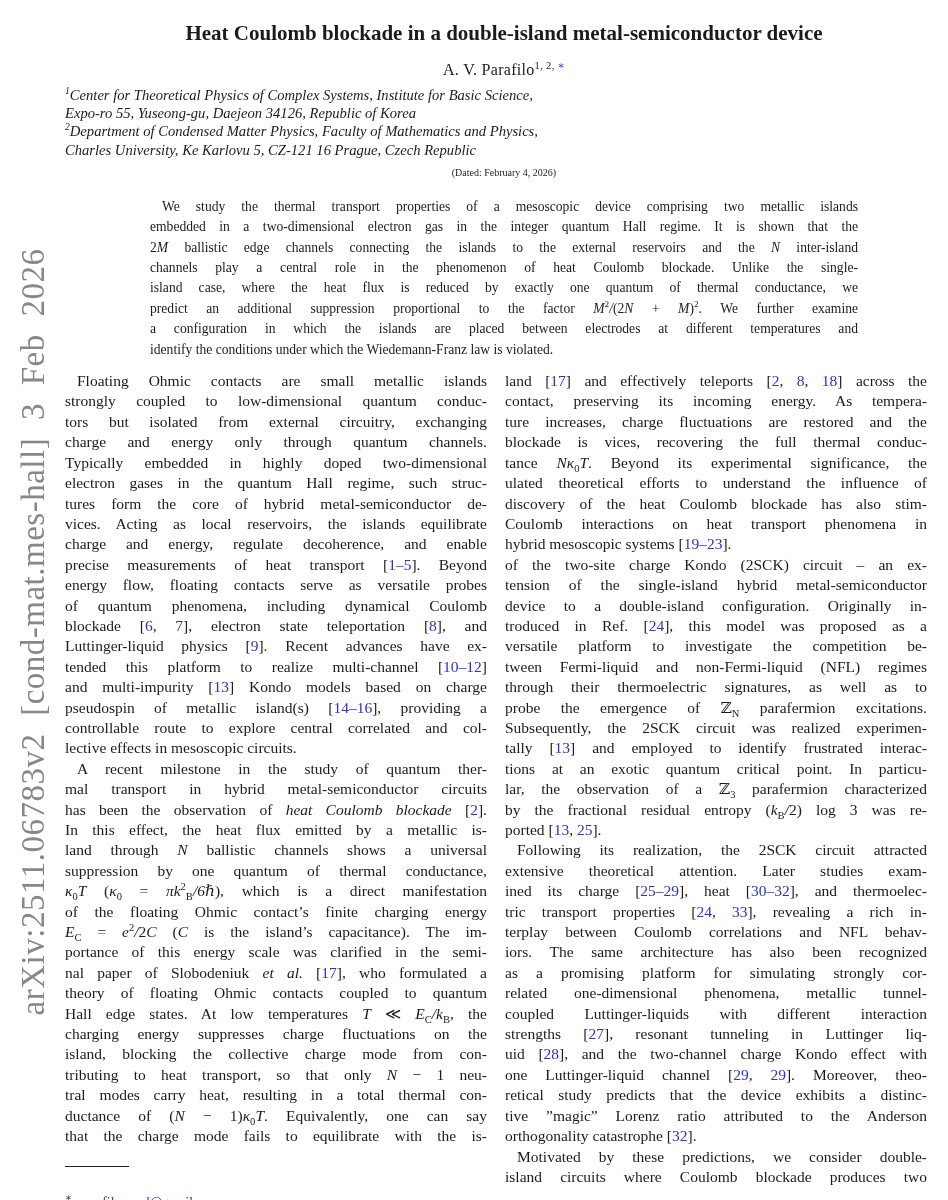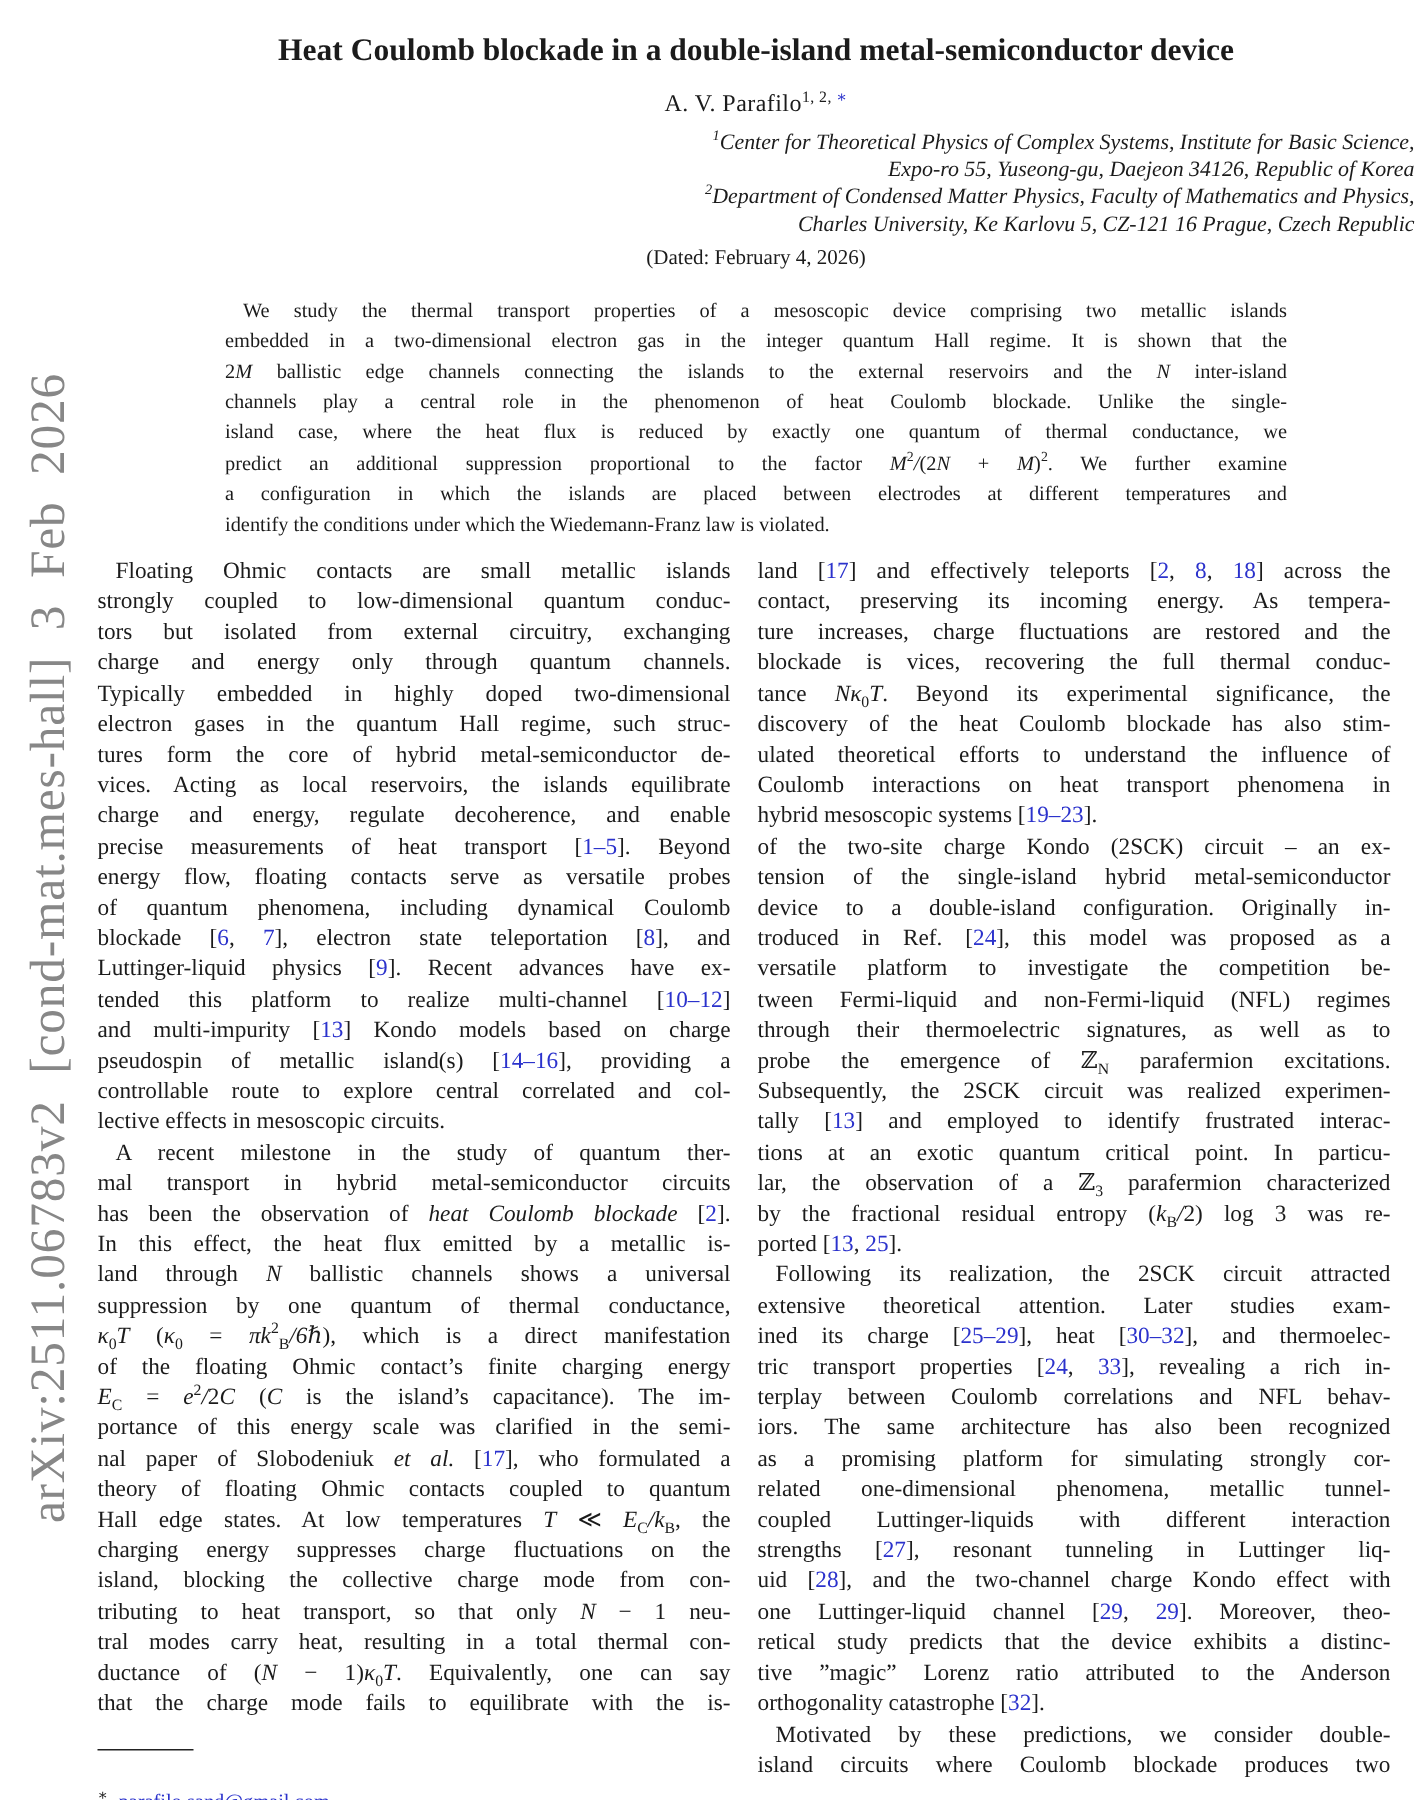--- a/index.html
+++ b/index.html
@@ -12,22 +12,22 @@
     transform:translate(-50%,-50%) rotate(-90deg);
     white-space:nowrap;font-size:33px;color:var(--stamp,#878787);
     letter-spacing:0.5px;word-spacing:9px;
   }
   .page{position:absolute;left:65px;top:0;width:878px;}
   .title{text-align:center;font-weight:bold;font-size:21px;margin-top:20px;line-height:26px;}
   .author{text-align:center;font-size:16px;margin-top:15px;letter-spacing:0.3px;}
   .sup{font-size:0.66em;vertical-align:super;line-height:0;}
   .star{color:var(--link,#2b32cc);}
   .affils{margin-top:7px;}
-  .affil{text-align:right;font-style:italic;font-size:14.6px;line-height:18.2px;}
-  .dated{text-align:center;font-size:14px;margin-top:5px;line-height:18px;}
+  .affil{text-align:left;font-style:italic;font-size:14.6px;line-height:18.2px;}
+  .dated{text-align:center;font-size:10px;margin-top:5px;line-height:18px;}
   .abstract{margin:15px 0 0 85px;width:708px;font-size:13.6px;line-height:19.2px;}
   .cols{display:flex;gap:18px;margin-top:11px;font-size:15.5px;}
   .col{width:422px;}
   .ln{text-align:justify;text-align-last:justify;line-height:20.4px;}
   .ln.end{text-align-last:auto;}
   .ln.ind{text-indent:12px;}
   .t-c{color:var(--link,#2b32cc);cursor:pointer;}
   .t-i{font-style:italic;}
   .t-m{font-style:italic;}
   .t-u{font-size:0.68em;vertical-align:super;line-height:0;}
@@ -116,22 +116,22 @@
         <div class="footrule"></div>
         <div class="footnote"><span class="fn-marker">∗</span><a class="email">parafilo.sand@gmail.com</a></div>
       </div>
     <div class="col" id="col-right">
         <div>
           <div class="ln">land [<span class="t-c">17</span>] and effectively teleports [<span class="t-c">2</span>, <span class="t-c">8</span>, <span class="t-c">18</span>] across the</div>
           <div class="ln">contact, preserving its incoming energy. As tempera-</div>
           <div class="ln">ture increases, charge fluctuations are restored and the</div>
           <div class="ln">blockade is vices, recovering the full thermal conduc-</div>
           <div class="ln">tance <span class="t-m">Nκ</span><span class="t-d">0</span><span class="t-m">T</span>. Beyond its experimental significance, the</div>
+          <div class="ln">ulated theoretical efforts to understand the influence of</div>
           <div class="ln">discovery of the heat Coulomb blockade has also stim-</div>
-          <div class="ln">ulated theoretical efforts to understand the influence of</div>
           <div class="ln">Coulomb interactions on heat transport phenomena in</div>
           <div class="ln end">hybrid mesoscopic systems [<span class="t-c">19–23</span>].</div>
         </div>
         <div>
           <div class="ln">of the two-site charge Kondo (2SCK) circuit – an ex-</div>
           <div class="ln">tension of the single-island hybrid metal-semiconductor</div>
           <div class="ln">device to a double-island configuration. Originally in-</div>
           <div class="ln">troduced in Ref. [<span class="t-c">24</span>], this model was proposed as a</div>
           <div class="ln">versatile platform to investigate the competition be-</div>
           <div class="ln">tween Fermi-liquid and non-Fermi-liquid (NFL) regimes</div>

